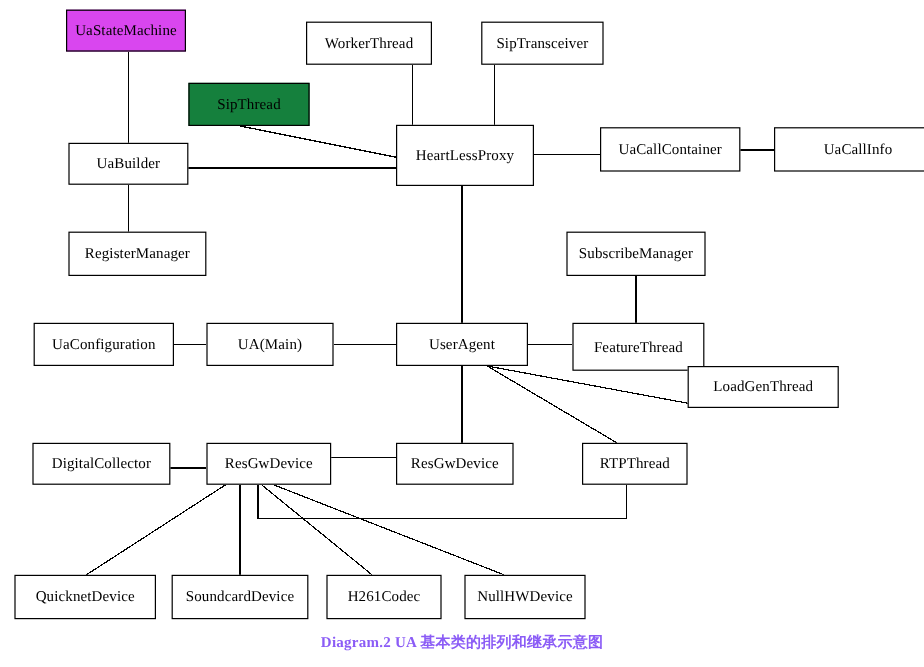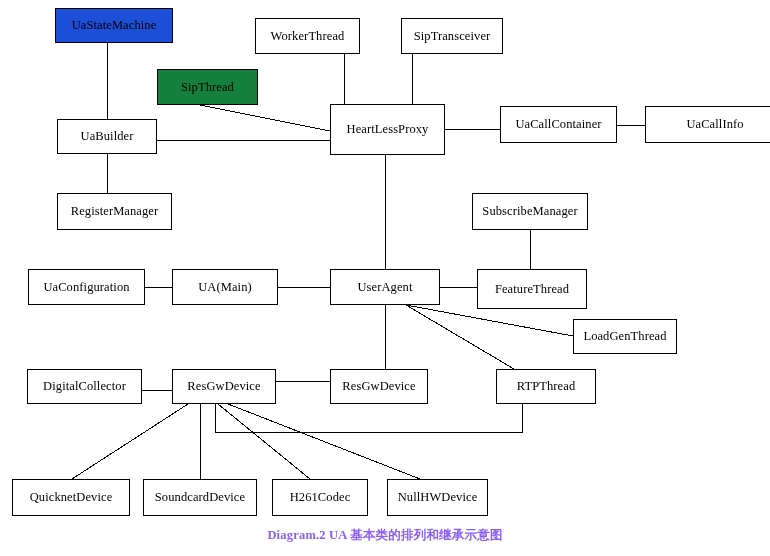--- a/index.html
+++ b/index.html
@@ -89,21 +89,21 @@
       <polyline points="142,390 172,390" fill="none" stroke="#000000" stroke-width="1"></polyline>
       <polyline points="272,381 330,381" fill="none" stroke="#000000" stroke-width="1"></polyline>
       <polyline points="188,404 72,479" fill="none" stroke="#000000" stroke-width="1"></polyline>
       <polyline points="200,404 200,479" fill="none" stroke="#000000" stroke-width="1"></polyline>
       <polyline points="218,404 310,479" fill="none" stroke="#000000" stroke-width="1"></polyline>
       <polyline points="228,404 420,479" fill="none" stroke="#000000" stroke-width="1"></polyline>
       <polyline points="215,404 215,432 522,432 522,404" fill="none" stroke="#000000" stroke-width="1"></polyline>
     </svg>
 
   <div id="node-layer">
-      <div class="node" style="left: 55px; top: 8px; width: 118px; height: 35px; background: #1d4ed8; border-color: rgb(0, 0, 0);">
+      <div class="node" style="left: 55px; top: 8px; width: 100px; height: 35px; background: #d946ef; border-color: rgb(0, 0, 0);">
         <span class="node-label">UaStateMachine</span>
       </div>
       <div class="node" style="left: 255px; top: 18px; width: 105px; height: 36px; background: rgb(255, 255, 255); border-color: rgb(0, 0, 0);">
         <span class="node-label">WorkerThread</span>
       </div>
       <div class="node" style="left: 401px; top: 18px; width: 102px; height: 36px; background: rgb(255, 255, 255); border-color: rgb(0, 0, 0);">
         <span class="node-label">SipTransceiver</span>
       </div>
       <div class="node" style="left: 157px; top: 69px; width: 101px; height: 36px; background: #15803d; border-color: rgb(0, 0, 0);">
         <span class="node-label">SipThread</span>
@@ -131,33 +131,33 @@
       </div>
       <div class="node" style="left: 172px; top: 269px; width: 106px; height: 36px; background: rgb(255, 255, 255); border-color: rgb(0, 0, 0);">
         <span class="node-label">UA(Main)</span>
       </div>
       <div class="node" style="left: 330px; top: 269px; width: 110px; height: 36px; background: rgb(255, 255, 255); border-color: rgb(0, 0, 0);">
         <span class="node-label">UserAgent</span>
       </div>
       <div class="node" style="left: 477px; top: 269px; width: 110px; height: 40px; background: rgb(255, 255, 255); border-color: rgb(0, 0, 0);">
         <span class="node-label">FeatureThread</span>
       </div>
-      <div class="node" style="left: 573px; top: 319px; width: 104px; height: 35px; background: rgb(255, 255, 255); border-color: rgb(0, 0, 0);">
+      <div class="node" style="left: 573px; top: 305px; width: 126px; height: 35px; background: rgb(255, 255, 255); border-color: rgb(0, 0, 0);">
         <span class="node-label">LoadGenThread</span>
       </div>
       <div class="node" style="left: 27px; top: 369px; width: 115px; height: 35px; background: rgb(255, 255, 255); border-color: rgb(0, 0, 0);">
         <span class="node-label">DigitalCollector</span>
       </div>
       <div class="node" style="left: 172px; top: 369px; width: 104px; height: 35px; background: rgb(255, 255, 255); border-color: rgb(0, 0, 0);">
         <span class="node-label">ResGwDevice</span>
       </div>
       <div class="node" style="left: 330px; top: 369px; width: 98px; height: 35px; background: rgb(255, 255, 255); border-color: rgb(0, 0, 0);">
         <span class="node-label">ResGwDevice</span>
       </div>
-      <div class="node" style="left: 496px; top: 369px; width: 100px; height: 35px; background: rgb(255, 255, 255); border-color: rgb(0, 0, 0);">
+      <div class="node" style="left: 485px; top: 369px; width: 88px; height: 35px; background: rgb(255, 255, 255); border-color: rgb(0, 0, 0);">
         <span class="node-label">RTPThread</span>
       </div>
       <div class="node" style="left: 12px; top: 479px; width: 118px; height: 37px; background: rgb(255, 255, 255); border-color: rgb(0, 0, 0);">
         <span class="node-label">QuicknetDevice</span>
       </div>
       <div class="node" style="left: 143px; top: 479px; width: 114px; height: 37px; background: rgb(255, 255, 255); border-color: rgb(0, 0, 0);">
         <span class="node-label">SoundcardDevice</span>
       </div>
       <div class="node" style="left: 272px; top: 479px; width: 96px; height: 37px; background: rgb(255, 255, 255); border-color: rgb(0, 0, 0);">
         <span class="node-label">H261Codec</span>

